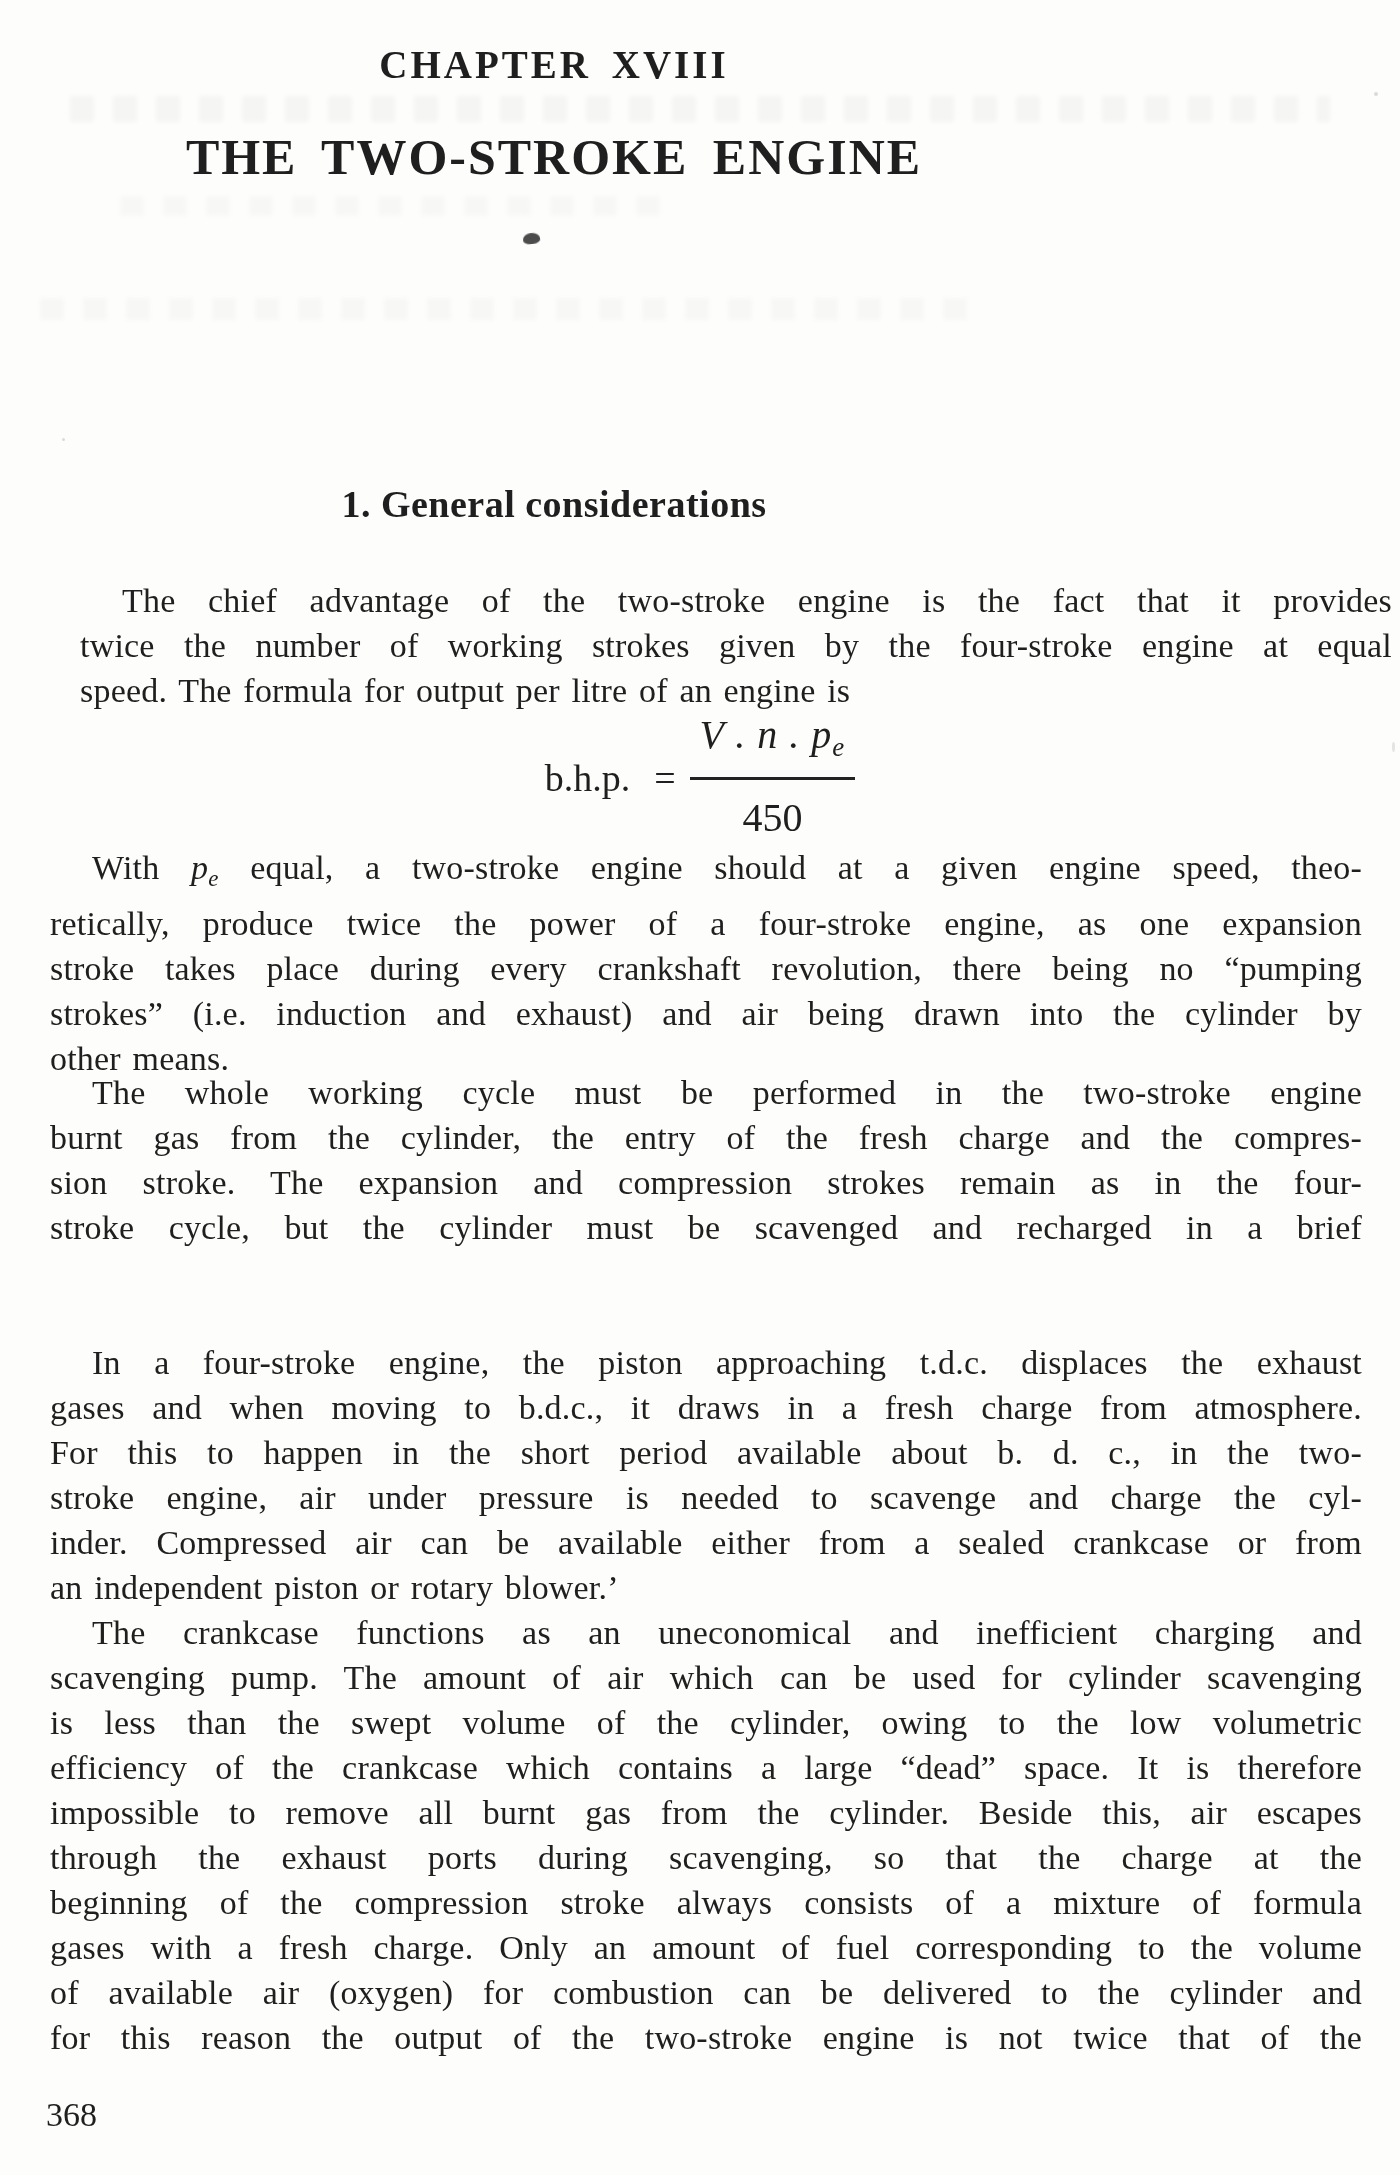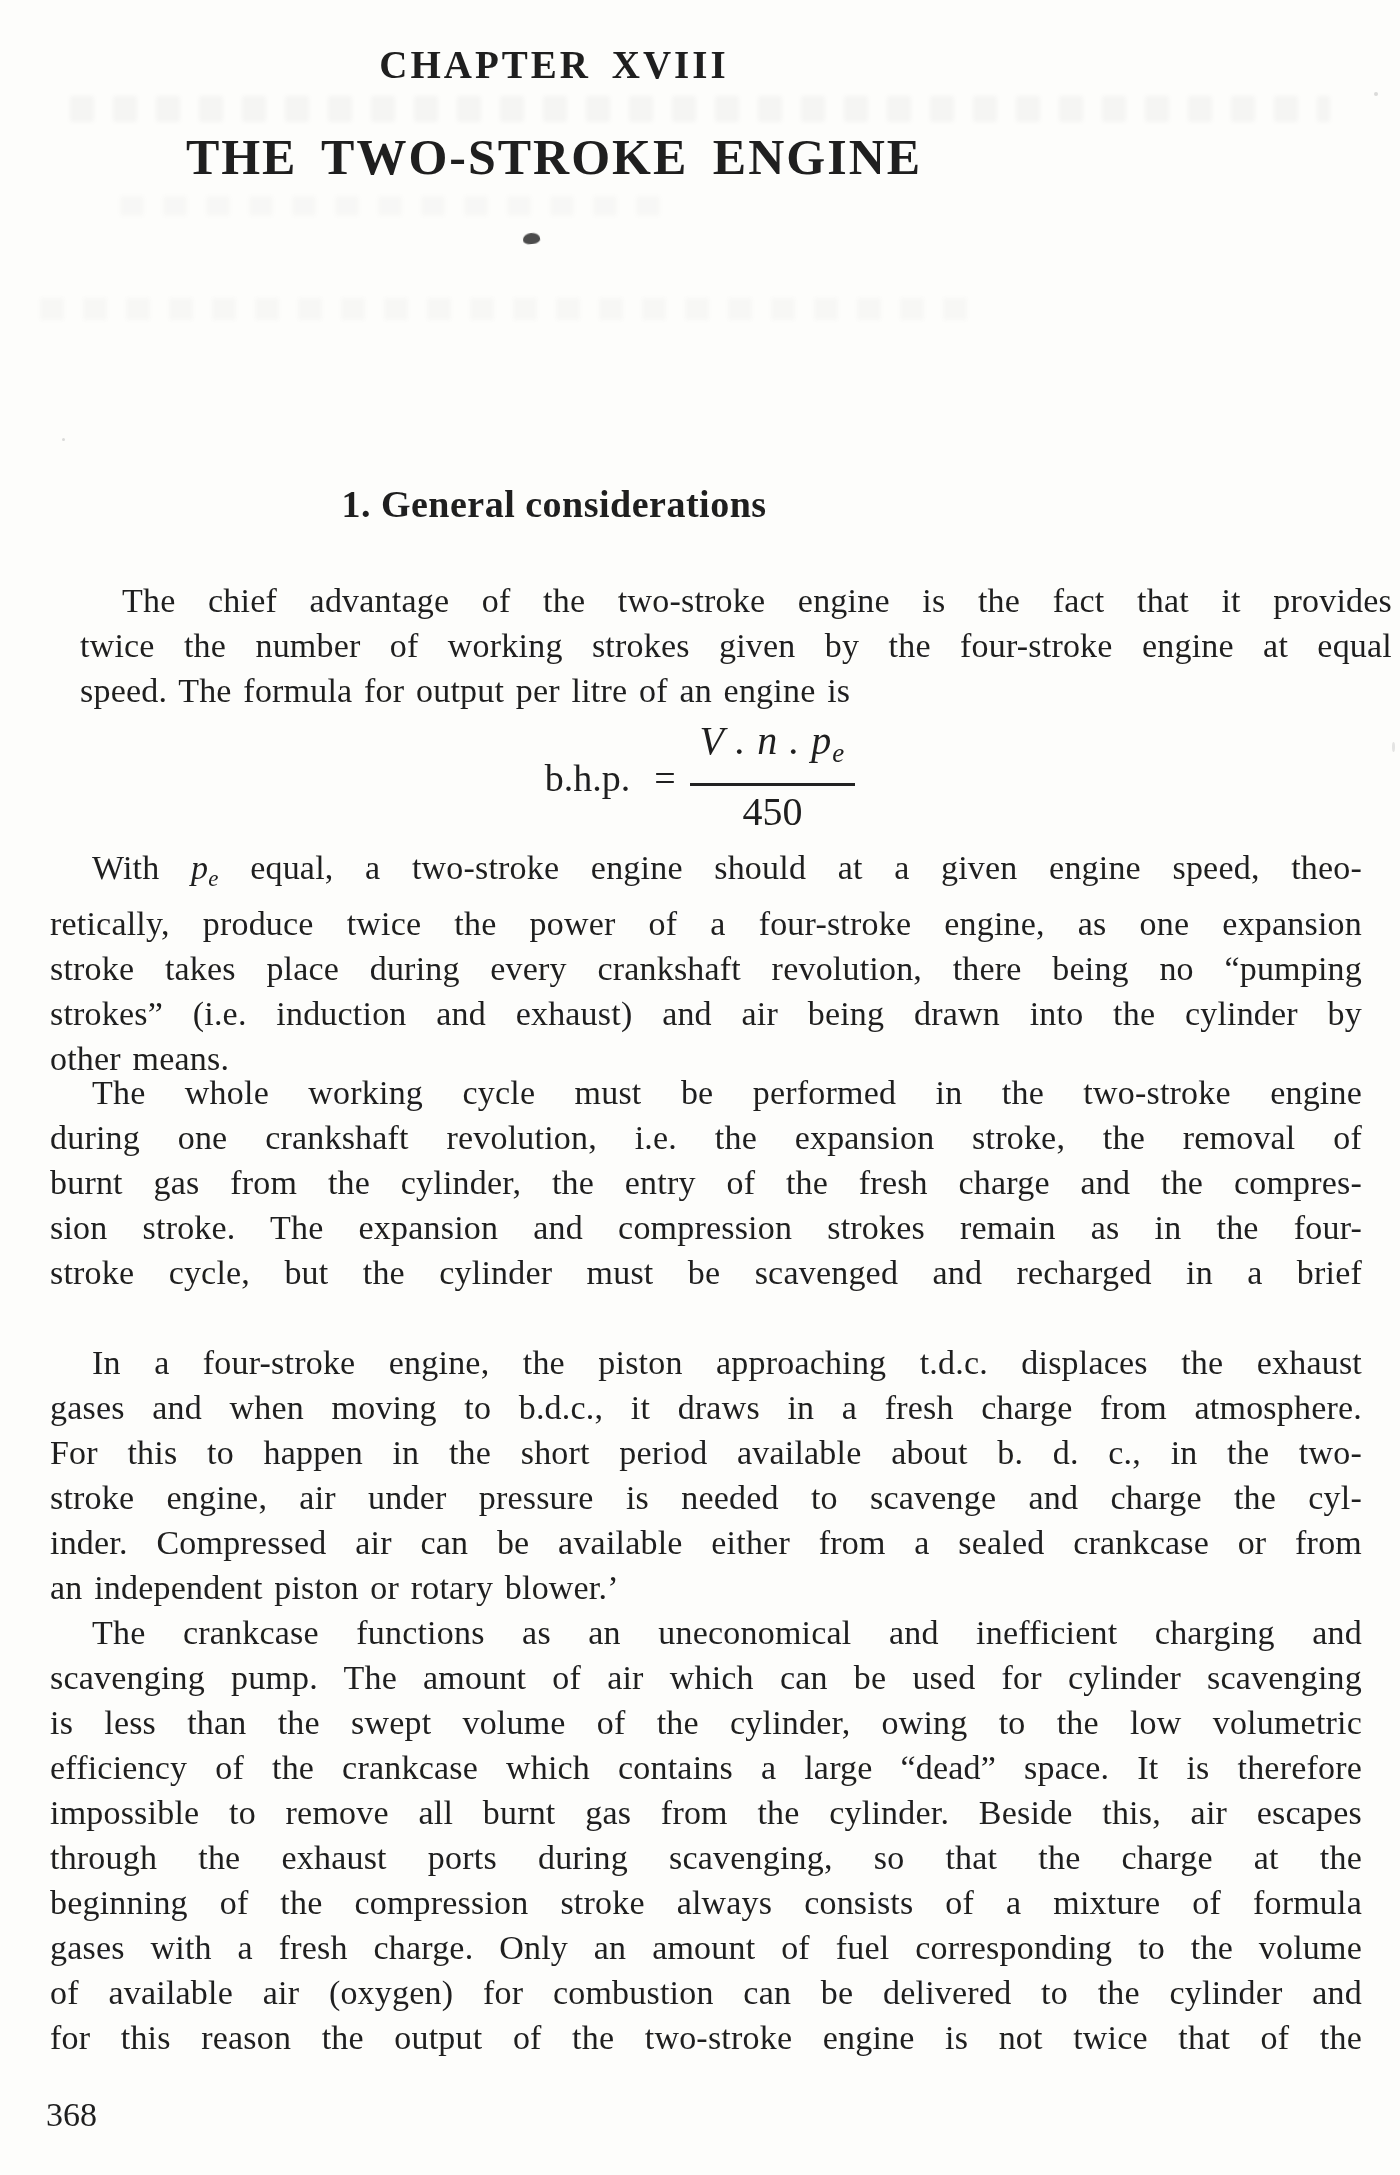--- a/index.html
+++ b/index.html
@@ -101,21 +101,21 @@
     border-bottom: 3px solid #222;
     letter-spacing: 1px;
   }
   .frac .num .f-sub {
     font-size: 27px;
     vertical-align: -8px;
   }
   .frac .den {
     font-size: 40px;
     line-height: 44px;
-    padding-top: 4px;
+    padding-top: 16px;
     text-align: right;
   }
   
   #page-number {
     position: absolute;
     left: 46px;
     top: 2096px;
     font-size: 34px;
   }
   
@@ -186,21 +186,20 @@
   <div id="para-2" class="para">
     <div class="line indent"><span>With </span><span class="var-it">p</span><span class="var-sub">e</span><span> equal, a two-stroke engine should at a given engine speed, theo-</span></div>
     <div class="line">retically, produce twice the power of a four-stroke engine, as one expansion</div>
     <div class="line">stroke takes place during every crankshaft revolution, there being no “pumping</div>
     <div class="line">strokes” (i.e. induction and exhaust) and air being drawn into the cylinder by</div>
     <div class="line lastline">other means.</div>
   </div>
 
   <div id="para-3" class="para">
     <div class="line indent">The whole working cycle must be performed in the two-stroke engine</div>
-    <div class="line">during one crankshaft revolution, i.e. the expansion stroke, the removal of</div>
     <div class="line">burnt gas from the cylinder, the entry of the fresh charge and the compres-</div>
     <div class="line">sion stroke. The expansion and compression strokes remain as in the four-</div>
     <div class="line">stroke cycle, but the cylinder must  be scavenged and recharged in a brief</div>
   </div>
 
   <div id="para-4" class="para">
     <div class="line indent">In a four-stroke engine, the piston approaching t.d.c. displaces the exhaust</div>
     <div class="line">gases and when moving to b.d.c., it draws in a fresh charge from atmosphere.</div>
     <div class="line">For this to happen in the short period available about b. d. c., in the two-</div>
     <div class="line">stroke engine, air  under pressure is needed to scavenge and charge the cyl-</div>

